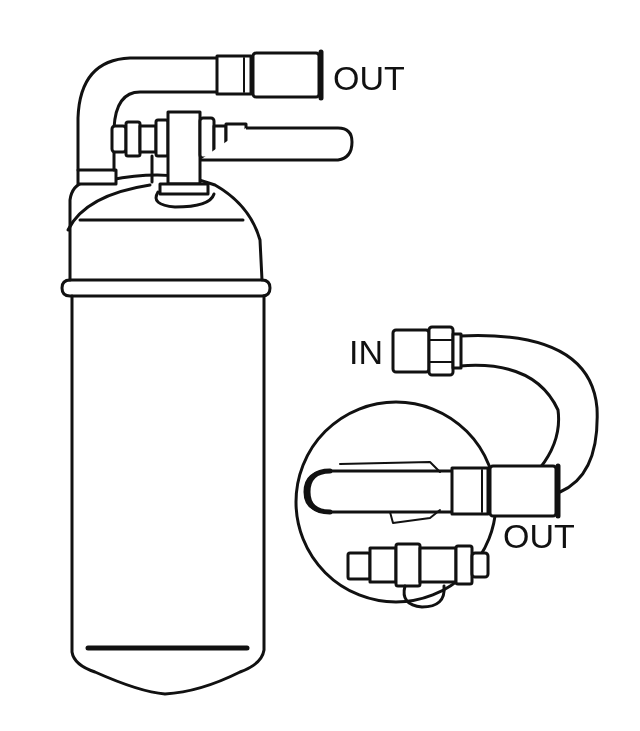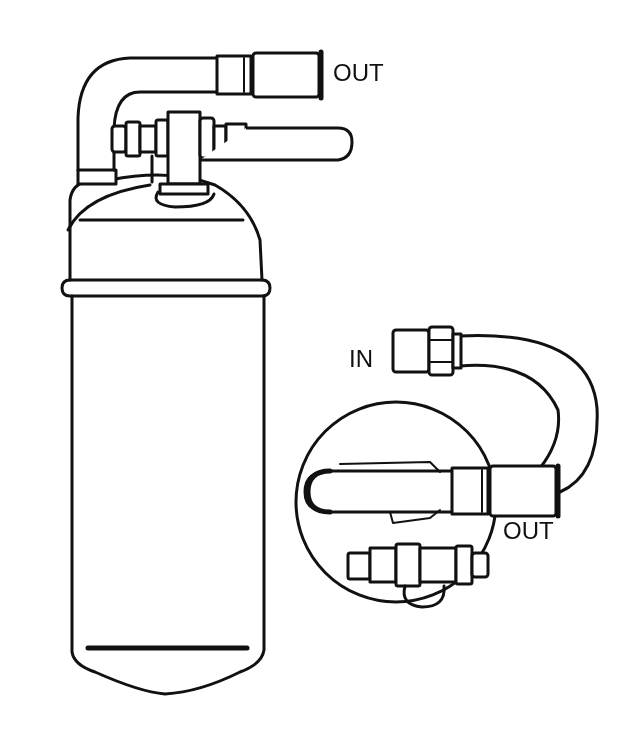--- a/index.html
+++ b/index.html
@@ -2,21 +2,21 @@
 <html><head>
 <meta charset="utf-8">
 <style>
   html, body { margin:0; padding:0; background:#ffffff; }
   body { width:640px; height:731px; position:relative; overflow:hidden; font-family:"Liberation Sans", sans-serif; }
   svg { position:absolute; left:0; top:0; }
   .ln { fill:none; stroke:#111; stroke-width:3; stroke-linecap:round; stroke-linejoin:round; }
   .thin { fill:none; stroke:#111; stroke-width:2; stroke-linecap:round; stroke-linejoin:round; }
   .thick { fill:none; stroke:#111; stroke-width:5; stroke-linecap:round; }
   .wf { fill:#fff; stroke:#111; stroke-width:3; stroke-linejoin:round; }
-  .lbl { position:absolute; font-size:24px; color:#111; letter-spacing:0px; line-height:1; }
+  .lbl { position:absolute; font-size:34px; color:#111; letter-spacing:0px; line-height:1; }
 </style>
 </head>
 <body>
 
 <svg width="640" height="731" viewBox="0 0 640 731">
 
   <g>
 
     <path class="ln" d="M70 280 L70 200 Q72 185 85 182 L110 180 Q170 168 215 185 Q250 205 260 240 L262 280"></path>
     <path class="ln" d="M68 230 Q85 195 150 185"></path>
@@ -85,14 +85,14 @@
     <rect class="wf" x="370" y="548" width="26" height="34"></rect>
     <rect class="wf" x="396" y="544" width="24" height="42" rx="2"></rect>
     <rect class="wf" x="420" y="548" width="36" height="34"></rect>
     <rect class="wf" x="456" y="546" width="16" height="38" rx="2"></rect>
     <rect class="wf" x="472" y="553" width="16" height="24" rx="3"></rect>
     <path class="ln" d="M405 586 Q400 605 422 607 Q446 607 444 586"></path>
   </g>
 </svg>
 
 <div class="lbl" style="left:333px; top:61px;">OUT</div>
-<div class="lbl" style="left:349px; top:347px;">IN</div>
+<div class="lbl" style="left:349px; top:335px;">IN</div>
 <div class="lbl" style="left:503px; top:519px;">OUT</div>
 
 </body></html>

